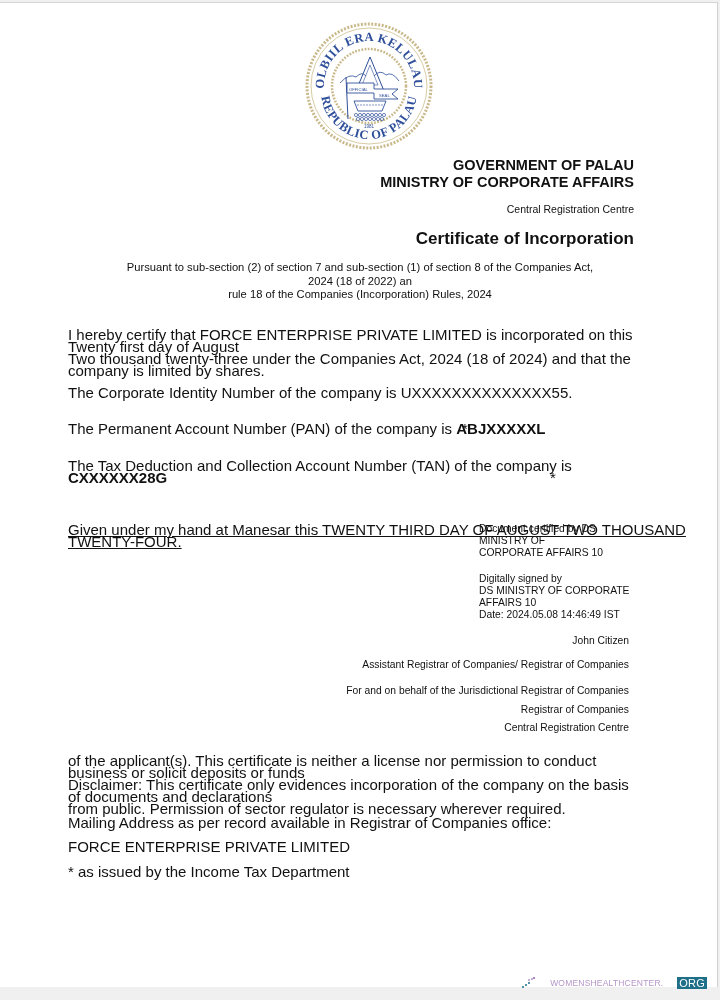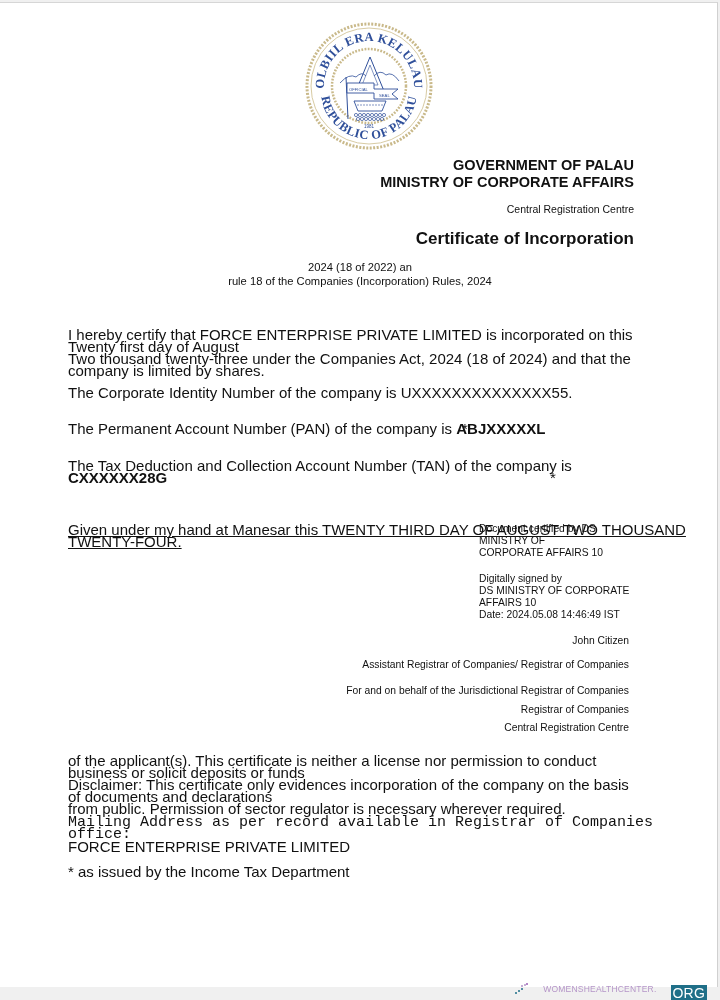--- a/index.html
+++ b/index.html
@@ -36,25 +36,25 @@
     .sig-block { left: 479px; font-size: 10.3px; line-height: 12px; }
     .sig1 { top: 520px; }
     .sig2 { top: 570px; }
     .right { right: 88px; text-align: right; font-size: 10.3px; }
     .john { top: 632px; }
     .asst { top: 656px; }
     .forand { top: 682px; }
     .roc { top: 701px; }
     .crc2 { top: 719px; }
     .disclaimer { top: 752px; width: 575px; }
-    .mailing { top: 814px; font-family: Liberation Mono, monospace; }
+    .mailing { top: 814px; }
     .company { top: 838px; }
     .footnote { top: 863px; }
     .watermark { right: 10px; top: 974px; font-size: 8.5px; color: #b595c8; letter-spacing: 0.2px; display: flex; align-items: center; gap: 14px; }
-    .watermark .org { background: #1f6f88; color: #fff; padding: 0 2px; font-size: 14px; margin-top: 8px; }
+    .watermark .org { background: #1f6f88; color: #fff; padding: 0 2px; font-size: 11px; }
     .dots { width: 14px; height: 12px; position: relative; }
     .dot { position: absolute; width: 2px; height: 2px; border-radius: 1px; }
   </style>
 </head>
 <body>
 
 <div class="page">
 
   <div class="abs seal">
     <svg width="130" height="130" viewBox="0 0 130 130">
@@ -107,20 +107,21 @@
     </svg>
   </div>
 
   <div class="abs center gov">
     <div>GOVERNMENT OF PALAU</div>
     <div>MINISTRY OF CORPORATE AFFAIRS</div>
   </div>
   <div class="abs center crc">Central Registration Centre</div>
   <div class="abs center cert-title">Certificate of Incorporation</div>
   <div class="abs pursuant">
+    <div>Pursuant to sub-section (2) of section 7 and sub-section (1) of section 8 of the Companies Act,</div>
     <div>2024 (18 of 2022) an</div>
     <div>rule 18 of the Companies (Incorporation) Rules, 2024</div>
   </div>
 
   <div class="abs body-text certify">
     <div>I hereby certify that FORCE ENTERPRISE PRIVATE LIMITED is incorporated on this Twenty first day of August</div>
     <div>Two thousand twenty-three under the Companies Act, 2024 (18 of 2024) and that the company is limited by shares.</div>
   </div>
   <div class="abs body-text cin">The Corporate Identity Number of the company is UXXXXXXXXXXXXXX55.</div>
   <div class="abs body-text pan" style="width:500px;">

